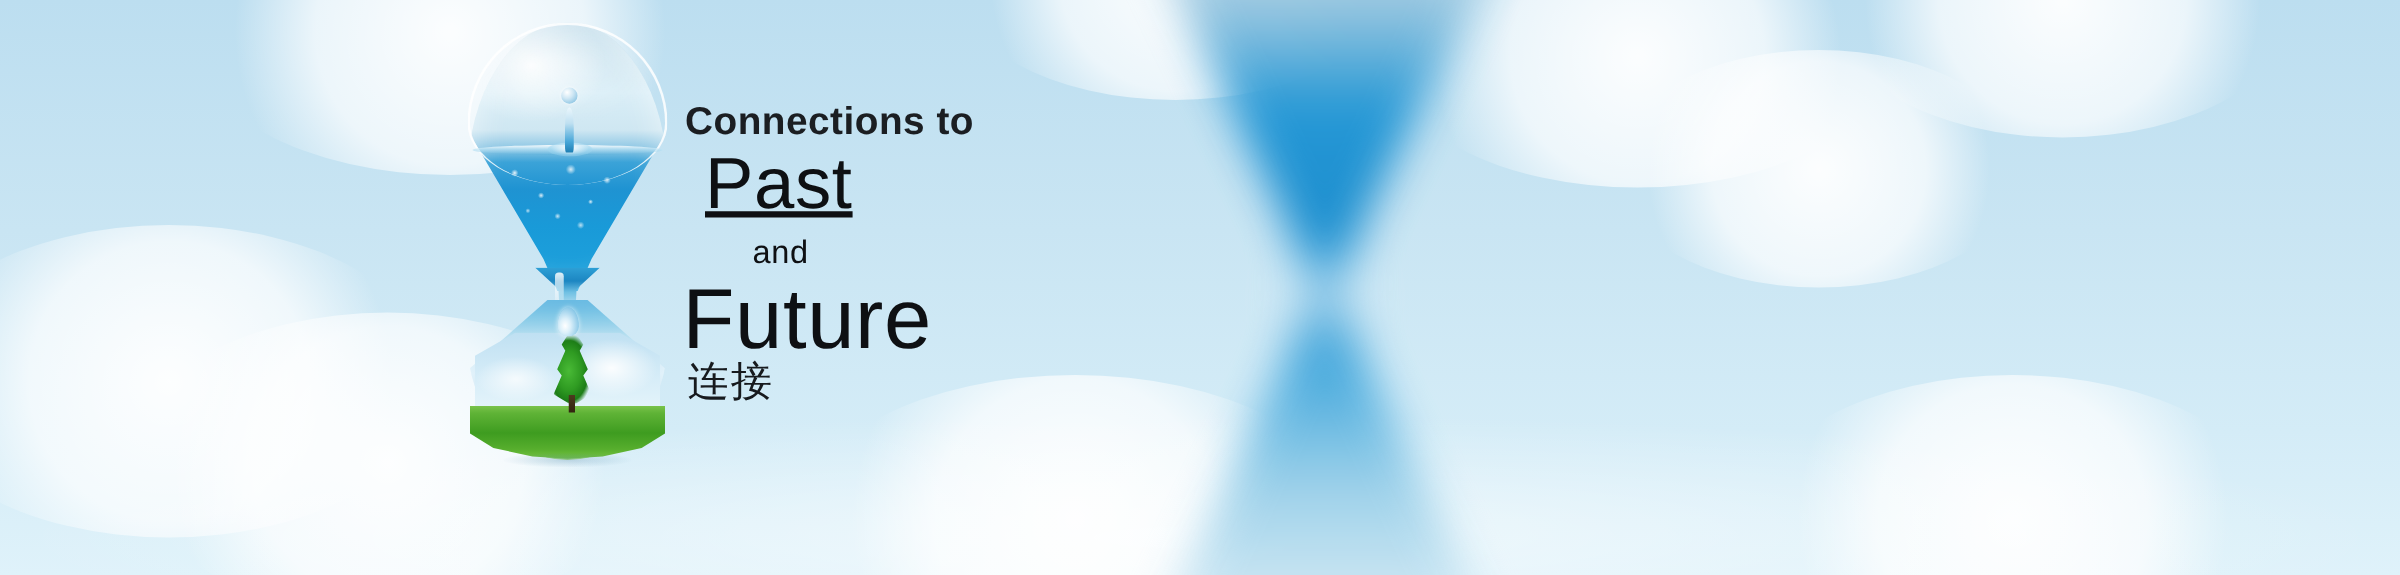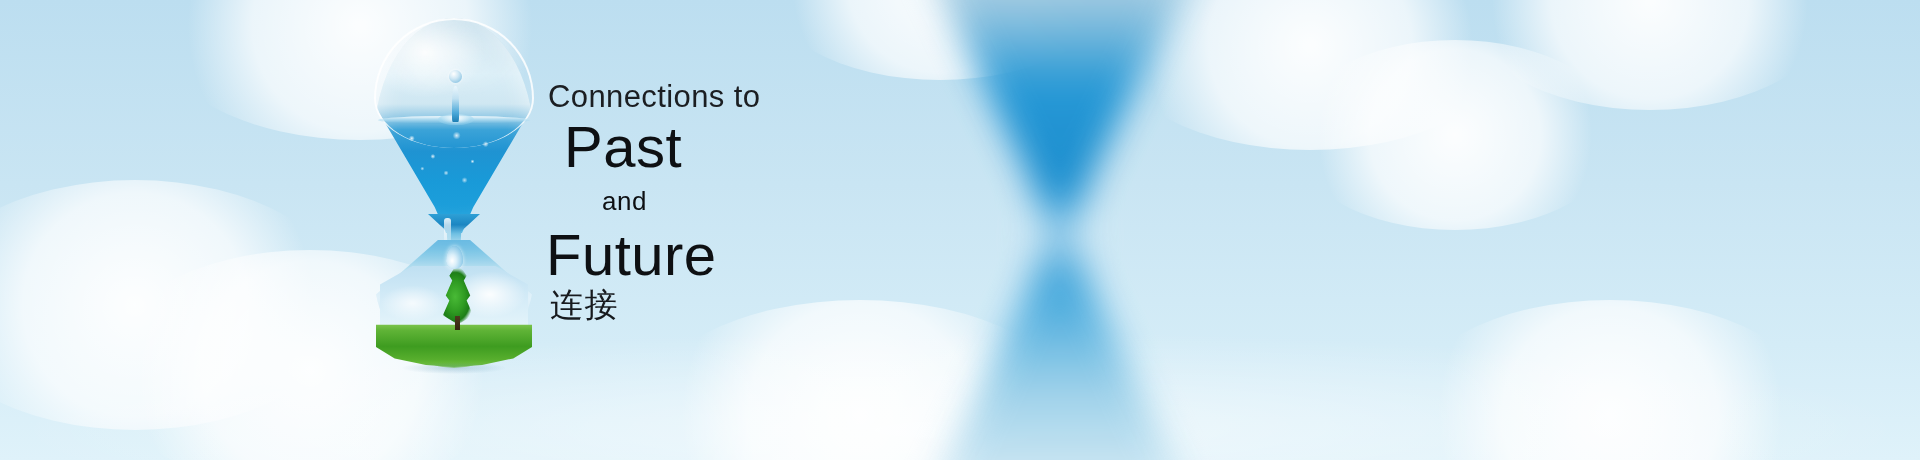--- a/index.html
+++ b/index.html
@@ -186,36 +186,37 @@
   }
 
   
   #headline {
     position:absolute; left:546px; top:78px;
     width:420px;
     color:#14161a;
     text-align:left;
   }
   .line-connections {
-    font-size:31px; font-weight:400; letter-spacing:.4px;
+    font-size:31px; font-weight:700; letter-spacing:.4px;
     line-height:38px; color:#1b1e22;
     padding-left:2px;
   }
   .line-past {
     font-size:58px; font-weight:300; letter-spacing:.5px;
     line-height:62px; color:#0e1013;
     padding-left:18px;
+    text-decoration:underline;
   }
   .line-and {
     font-size:26px; font-weight:300; letter-spacing:.5px;
     line-height:46px; color:#0e1013;
     padding-left:56px;
   }
   .line-future {
-    font-size:58px; font-weight:300; letter-spacing:.5px;
+    font-size:68px; font-weight:300; letter-spacing:.5px;
     line-height:62px; color:#0e1013;
     padding-left:0px;
   }
   .line-cn1, .line-cn2 {
     font-size:33px; font-weight:400; letter-spacing:1.5px;
     line-height:31px; color:#171a1e;
     padding-left:4px;
   }
   .line-cn1 { margin-top:3px; }
 </style>

